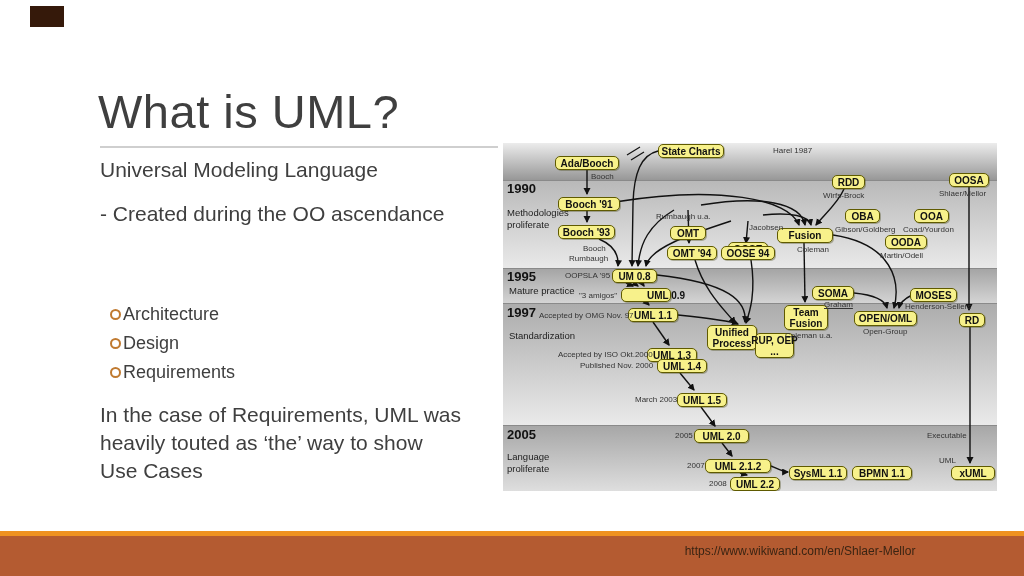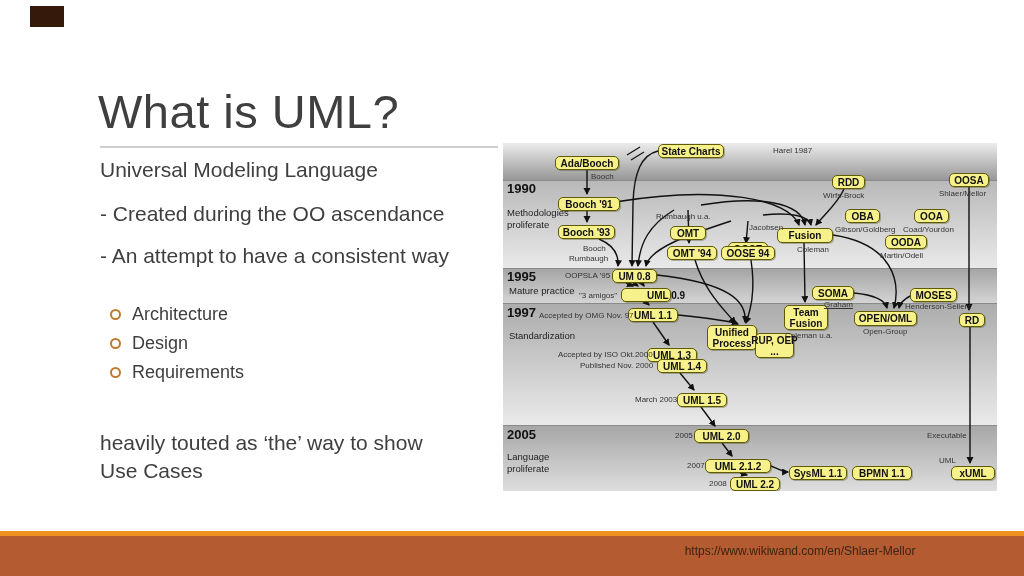--- a/index.html
+++ b/index.html
@@ -6,21 +6,21 @@
   body{width:1024px;height:576px;overflow:hidden;font-family:"Liberation Sans",sans-serif;}
   .slide{position:relative;width:1024px;height:576px;background:#ffffff;}
 
   .corner{position:absolute;left:30px;top:6px;width:34px;height:21px;background:#35190a;}
 
   .title{position:absolute;left:98px;top:84px;font-size:47px;font-weight:400;
          color:#3f3f3f;letter-spacing:0.5px;white-space:nowrap;}
   .rule{position:absolute;left:100px;top:146px;width:398px;height:2px;background:#cfcfcf;}
 
   .bl{position:absolute;left:100px;color:#3f3f3f;font-size:21px;white-space:nowrap;}
-  .bullet-row{position:absolute;left:110px;display:flex;align-items:center;gap:11px;
+  .bullet-row{position:absolute;left:110px;display:flex;align-items:center;gap:2px;
               color:#3f3f3f;font-size:18px;}
   .ring{width:7px;height:7px;border:2px solid #c07a30;border-radius:50%;flex:0 0 auto;}
 
   
   .diagram{position:absolute;left:503px;top:143px;width:494px;height:348px;overflow:hidden;background:#d8d8d8;}
   .band{position:absolute;left:0;width:494px;box-sizing:border-box;}
   .band.edged{border-top:1px solid #8a8a8a;}
   .arrows{position:absolute;left:0;top:0;}
   .dnode{position:absolute;background:#f7f18b;border:1.6px solid #5f5a00;border-radius:5px;
          font-weight:bold;font-size:10px;color:#111;box-sizing:border-box;
@@ -42,35 +42,35 @@
 
 <div class="slide">
 
   <div class="corner"></div>
 
   <div class="title">What is UML?</div>
   <div class="rule"></div>
 
   <div class="bl" style="top:158px">Universal Modeling Language</div>
   <div class="bl" style="top:202px">- Created during the OO ascendance</div>
-  <div class="bl" style="top:244px">- An attempt to have a consistent way</div>
 
   <div class="bullet-row" style="top:304px">
     <span class="ring"></span>
     <span>Architecture</span>
   </div>
   <div class="bullet-row" style="top:333px">
     <span class="ring"></span>
     <span>Design</span>
   </div>
   <div class="bullet-row" style="top:362px">
     <span class="ring"></span>
     <span>Requirements</span>
   </div>
 
+  <div class="bl" style="top:403px">In the case of Requirements, UML was</div>
   <div class="bl" style="top:431px">heavily touted as ‘the’ way to show</div>
   <div class="bl" style="top:459px">Use Cases</div>
 
   <div class="diagram">
     <div class="band" style="top:0;height:37px;background:linear-gradient(#ececec,#979797)"></div>
     <div class="band edged" style="top:37px;height:88px;background:linear-gradient(#b9b9b9,#e9e9e9)"></div>
     <div class="band edged" style="top:125px;height:35px;background:linear-gradient(#a5a5a5,#d4d4d4)"></div>
     <div class="band edged" style="top:160px;height:122px;background:linear-gradient(#acacac,#eaeaea)"></div>
     <div class="band edged" style="top:282px;height:66px;background:linear-gradient(#a7a7a7,#dedede)"></div>
 

